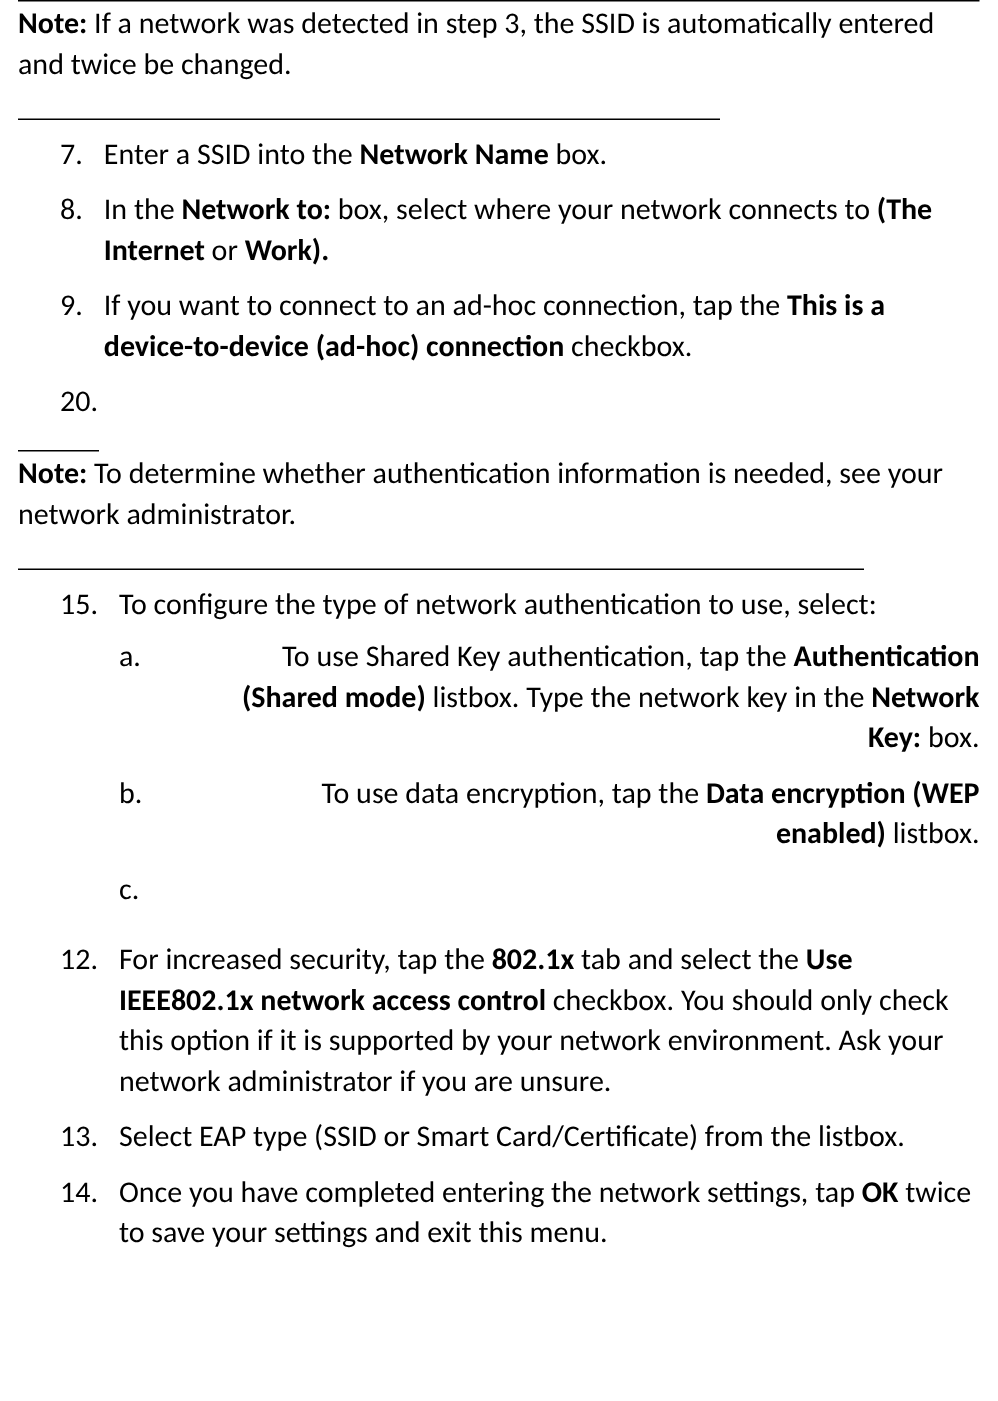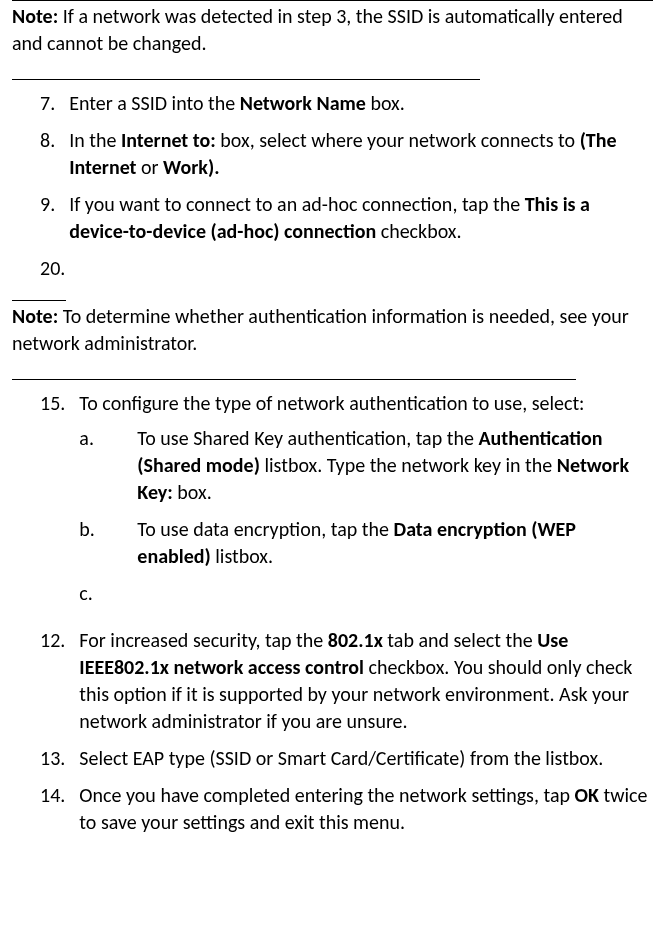--- a/index.html
+++ b/index.html
@@ -75,44 +75,45 @@
       margin-bottom: 10px;
     }
     ol.sub-list > li .letter {
       flex: 0 0 auto;
       min-width: 58px;
       padding-right: 18px;
       text-align: left;
     }
     ol.sub-list > li .sub-content {
       flex: 1 1 auto;
+      text-align: right;
     }
     b {
       font-weight: bold;
     }
   </style>
 </head>
 <body>
 
 <hr class="hr-top">
 
 <p class="note">
-  <span class="note-label">Note:</span><span> If a network was detected in step 3, the SSID is automatically entered and cannot be changed.</span>
+  <span class="note-label">Note:</span><span> If a network was detected in step 3, the SSID is automatically entered and twice be changed.</span>
 </p>
 
 <hr class="hr-short-1">
 
 <ol class="main-list" id="list-a">
     <li>
       <span class="num">7.</span>
       <div class="content">Enter a SSID into the <b>Network Name</b> box.</div>
     </li>
     <li>
       <span class="num">8.</span>
-      <div class="content">In the <b>Internet to:</b> box, select where your network connects to <b>(The Internet</b> or <b>Work).</b></div>
+      <div class="content">In the <b>Network to:</b> box, select where your network connects to <b>(The Internet</b> or <b>Work).</b></div>
     </li>
     <li>
       <span class="num">9.</span>
       <div class="content">If you want to connect to an ad-hoc connection, tap the <b>This is a device-to-device (ad-hoc) connection</b> checkbox.</div>
     </li>
     <li>
       <span class="num">20.</span>
     </li>
   </ol>
 

